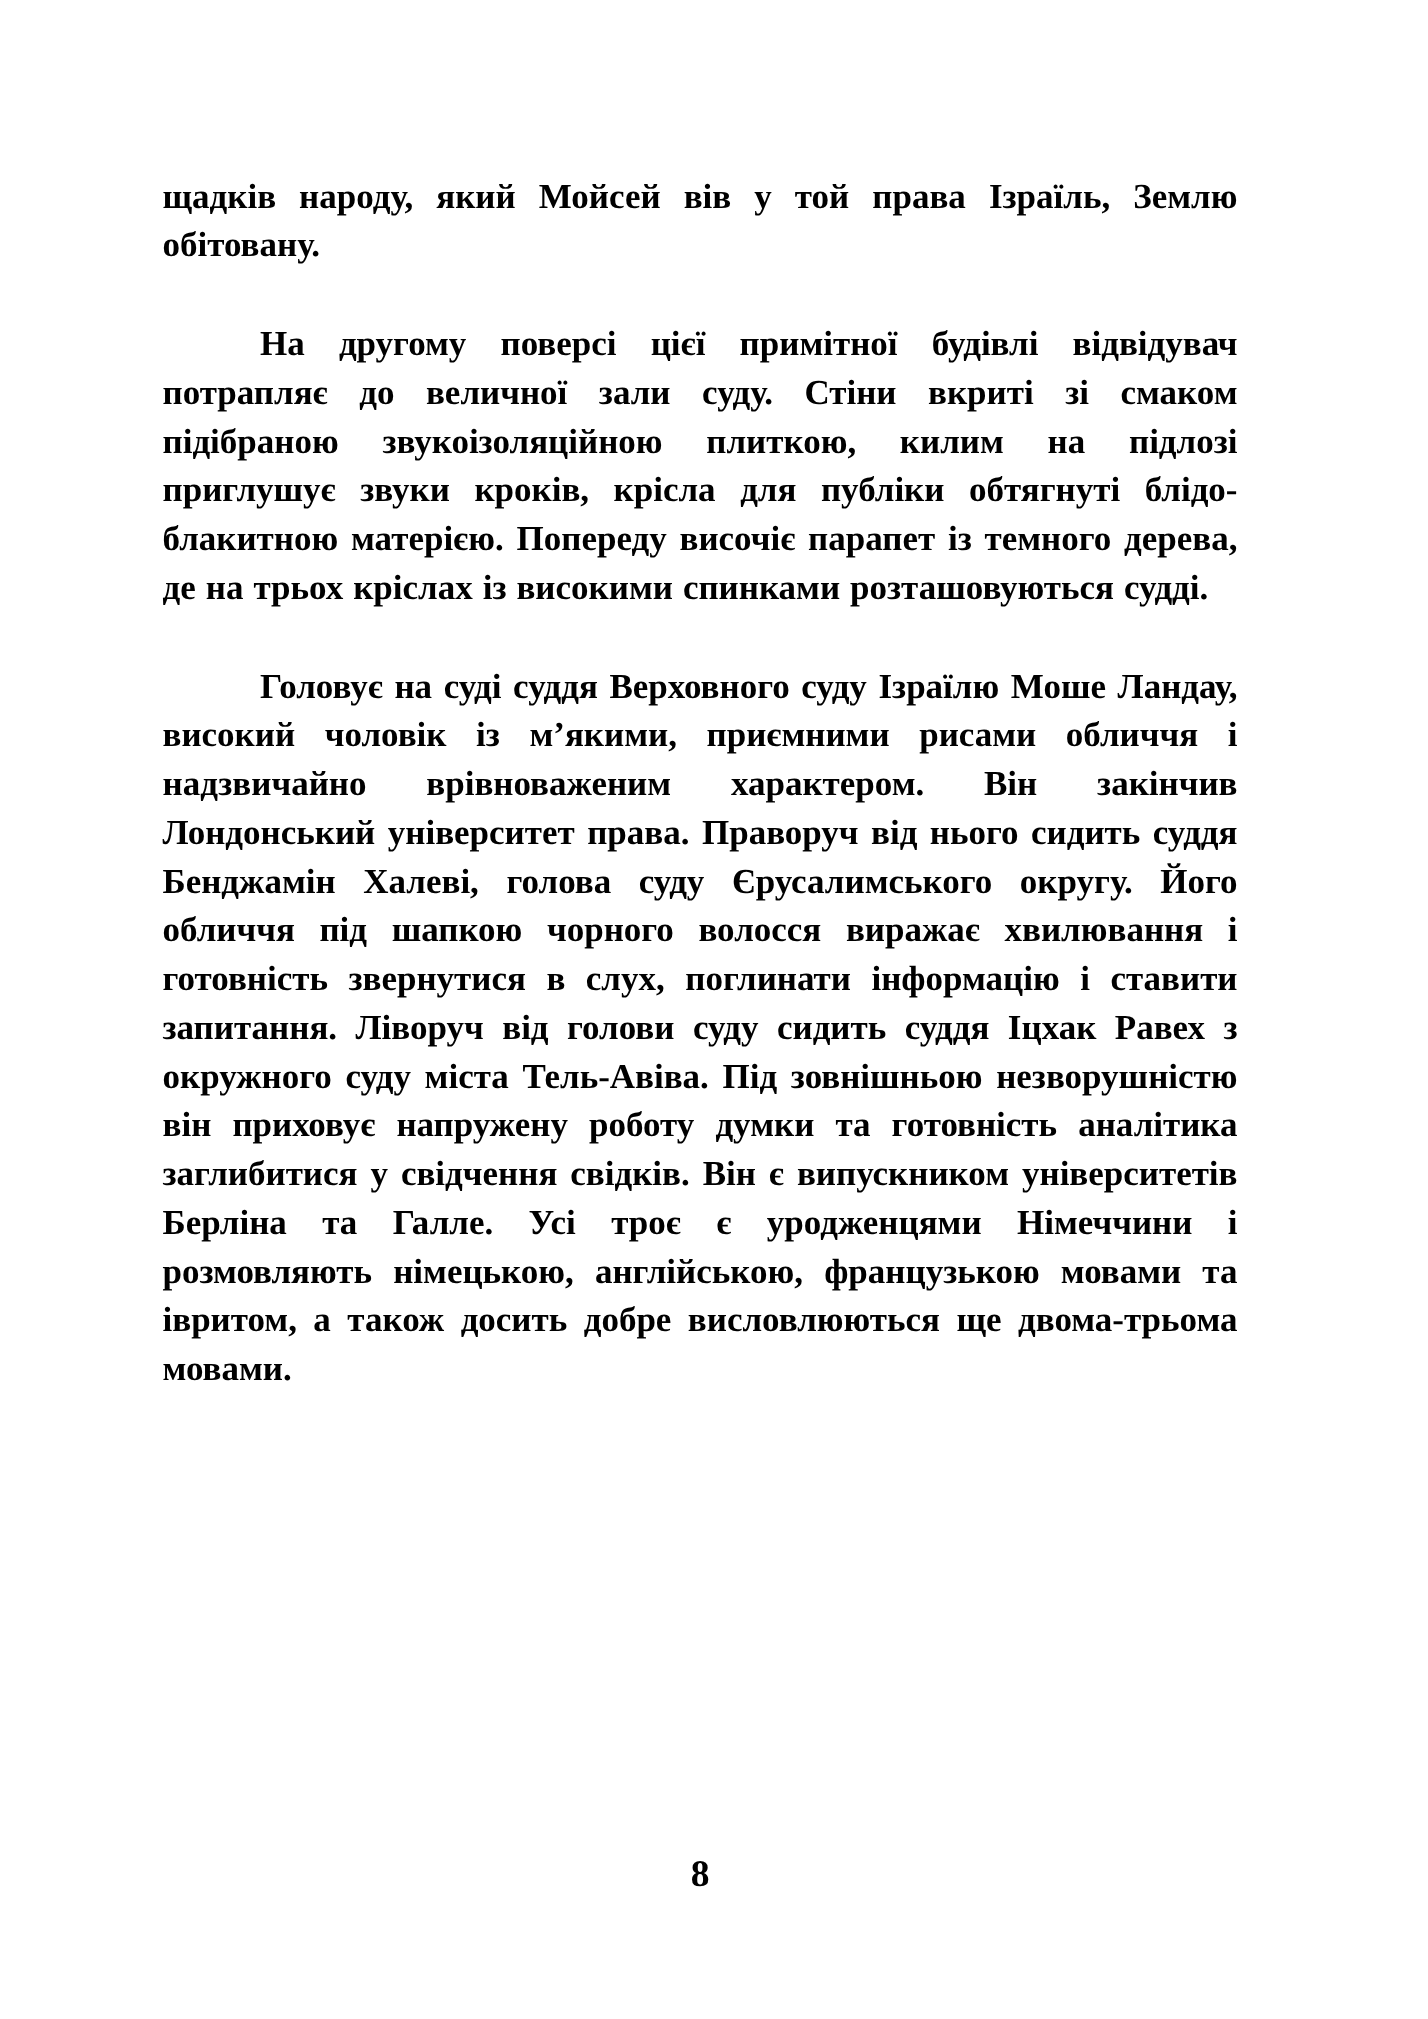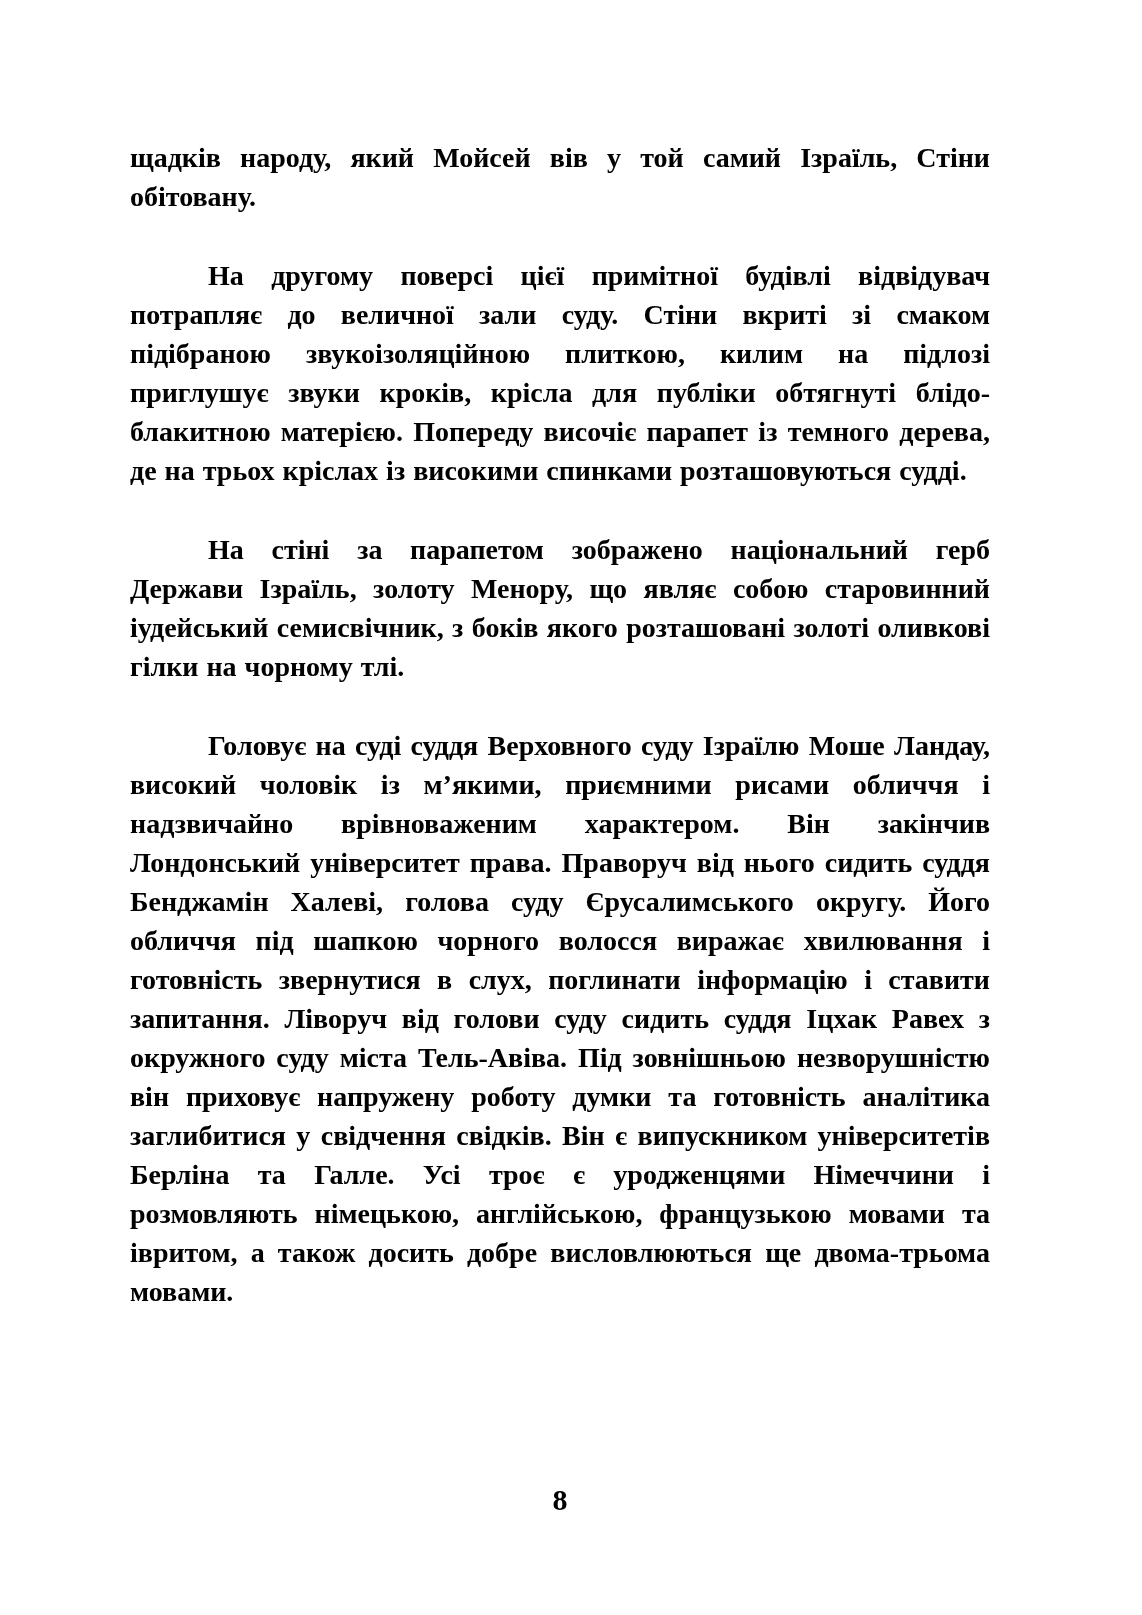--- a/index.html
+++ b/index.html
@@ -44,19 +44,18 @@
     text-align: center;
     font-size: 30px;
     font-weight: bold;
   }
 </style>
 </head>
 <body>
 
 <div class="page">
   <div class="text-block">
-    <p>щадків народу, який Мойсей вів у той самий Ізраїль, Стіни обітовану.</p>
+    <p>щадків народу, який Мойсей вів у той права Ізраїль, Землю обітовану.</p>
     <p class="indented">На другому поверсі цієї примітної будівлі відвідувач потрапляє до величної зали суду. Стіни вкриті зі смаком підібраною звукоізоляційною плиткою, килим на підлозі приглушує звуки кроків, крісла для публіки обтягнуті блідо-блакитною матерією. Попереду височіє парапет із темного дерева, де на трьох кріслах із високими спинками розташовуються судді.</p>
-    <p class="indented">На стіні за парапетом зображено національний герб Держави Ізраїль, золоту Менору, що являє собою старовинний іудейський семисвічник, з боків якого розташовані золоті оливкові гілки на чорному тлі.</p>
     <p class="indented">Головує на суді суддя Верховного суду Ізраїлю Моше Ландау, високий чоловік із м’якими, приємними рисами обличчя і надзвичайно врівноваженим характером. Він закінчив Лондонський університет права. Праворуч від нього сидить суддя Бенджамін Халеві, голова суду Єрусалимського округу. Його обличчя під шапкою чорного волосся виражає хвилювання і готовність звернутися в слух, поглинати інформацію і ставити запитання. Ліворуч від голови суду сидить суддя Іцхак Равех з окружного суду міста Тель-Авіва. Під зовнішньою незворушністю він приховує напружену роботу думки та готовність аналітика заглибитися у свідчення свідків. Він є випускником університетів Берліна та Галле. Усі троє є уродженцями Німеччини і розмовляють німецькою, англійською, французькою мовами та івритом, а також досить добре висловлюються ще двома-трьома мовами.</p>
   </div>
   <div class="page-number">8</div>
 </div>
 
 </body></html>

